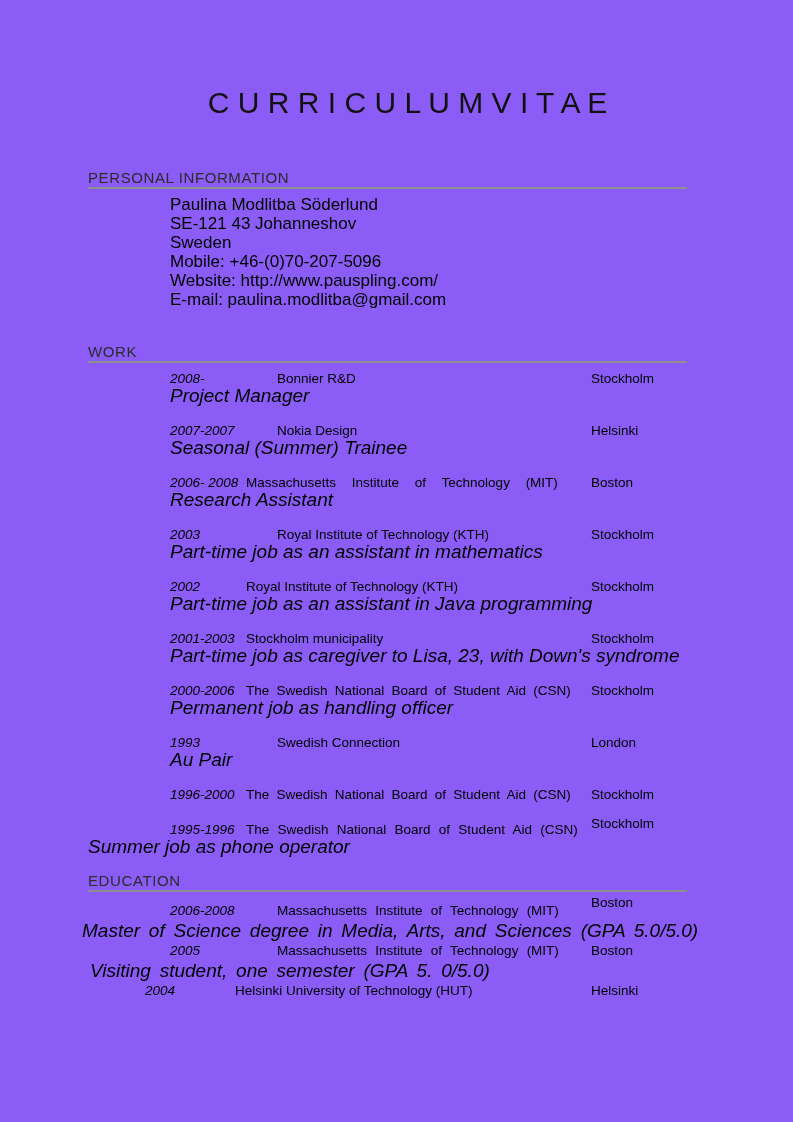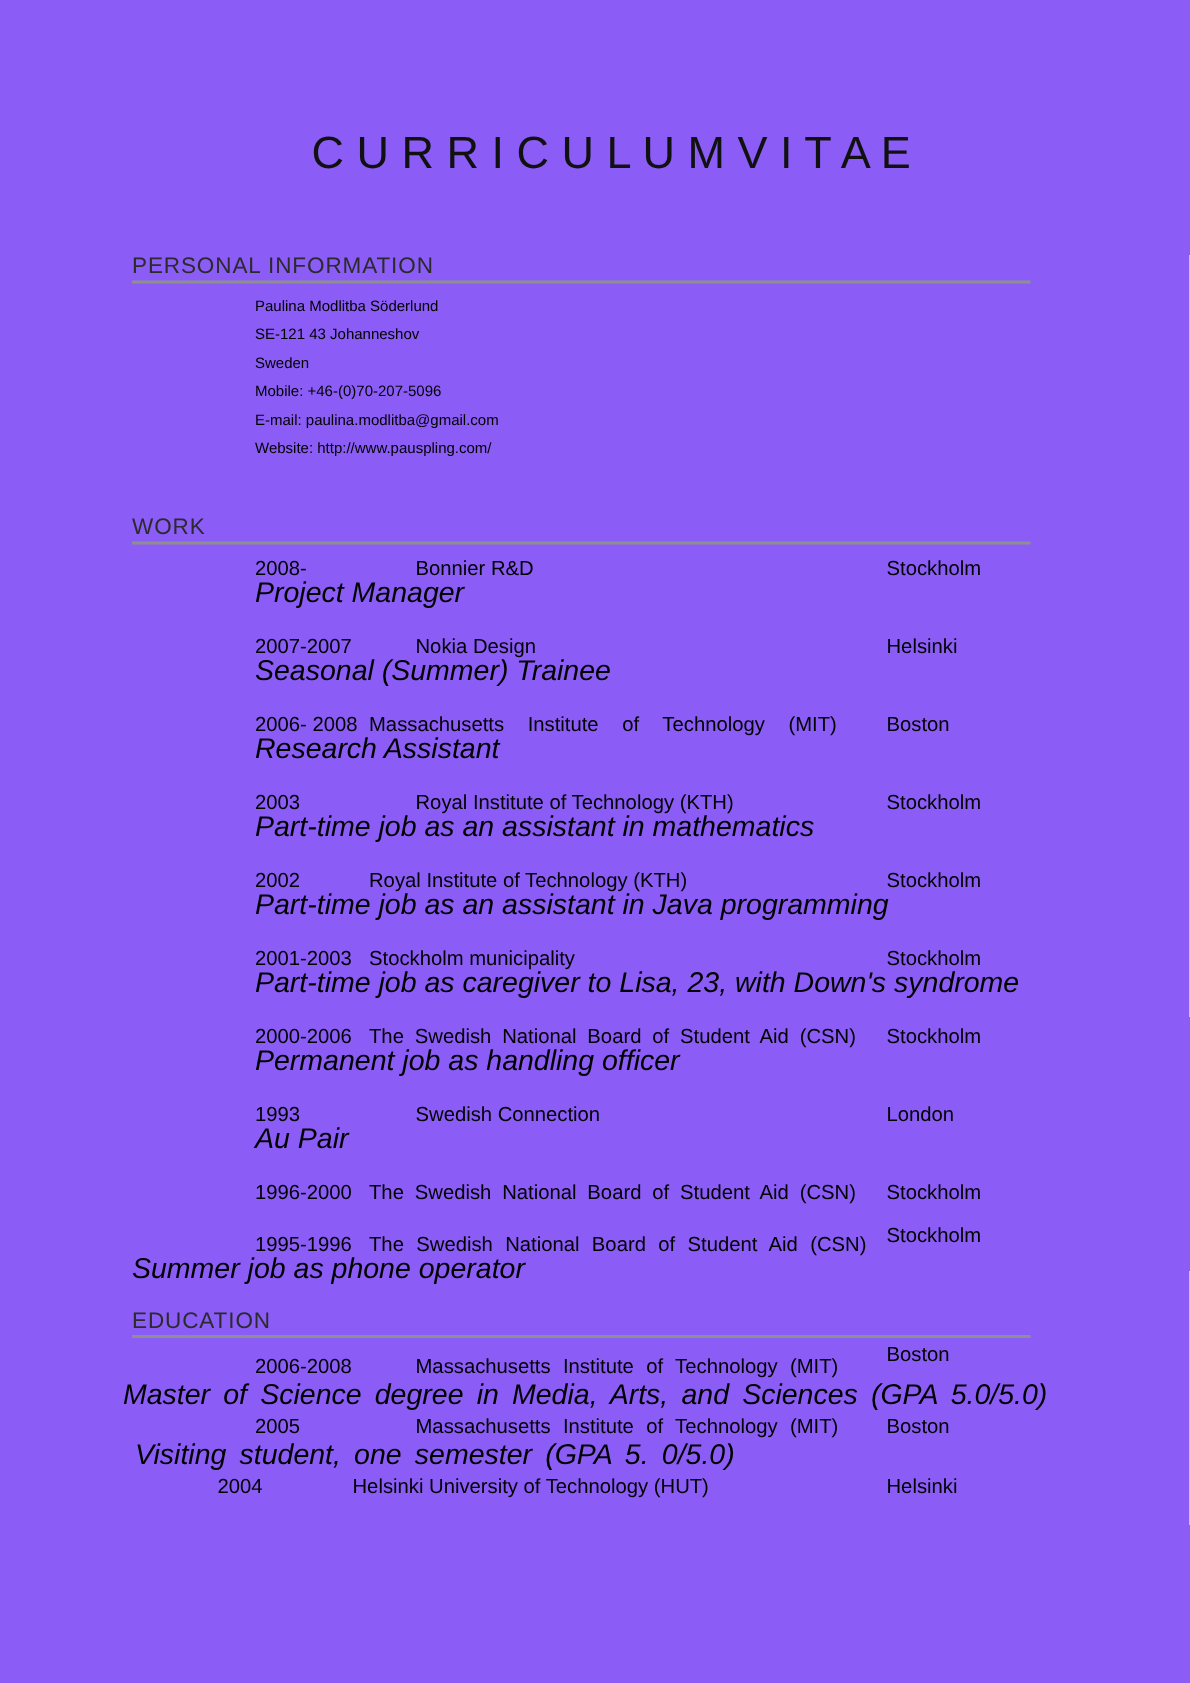--- a/index.html
+++ b/index.html
@@ -27,33 +27,33 @@
   .content { margin-left: 88px; width: 599px; }
   .sec-head {
     font-size: 15px;
     line-height: 16px;
     letter-spacing: 0.6px;
     color: #2b2b2b;
     font-weight: 400;
   }
   .rule { border: 0; border-top: 2px solid #8f8f8f; margin: 1px 0 0 0; }
   .sec-personal { margin-top: 50px; }
-  .pinfo { margin-top: 6px; padding-left: 82px; font-size: 10px; }
+  .pinfo { margin-top: 6px; padding-left: 82px; font-size: 17px; }
   .pinfo div { line-height: 19px; }
   .sec-work { margin-top: 35px; }
   .entries { margin-top: 7px; }
   .entry { margin-bottom: 18px; }
   .line1 {
     position: relative;
     padding-left: 82px;
     font-size: 13.5px;
     line-height: 17px;
     white-space: nowrap;
   }
-  .date { display: inline-block; width: 107px; }
+  .date { display: inline-block; width: 107px; font-style: italic; }
   .entry.n .date { width: 76px; }
   .city { position: absolute; left: 503px; top: 0; }
   .city.raised6 { top: -6px; }
   .city.raised8 { top: -8px; }
   .role, .degree {
     padding-left: 82px;
     font-size: 19px;
     line-height: 17px;
     font-style: italic;
     white-space: nowrap;
@@ -80,22 +80,22 @@
   <div class="content">
 
     <section class="sec-personal">
       <div class="sec-head">PERSONAL INFORMATION</div>
       <hr class="rule">
       <div class="pinfo">
         <div>Paulina Modlitba Söderlund</div>
         <div>SE-121 43 Johanneshov</div>
         <div>Sweden</div>
         <div>Mobile: +46-(0)70-207-5096</div>
+        <div>Website: http://www.pauspling.com/</div>
         <div>E-mail: paulina.modlitba@gmail.com</div>
-        <div>Website: http://www.pauspling.com/</div>
       </div>
     </section>
 
     <section class="sec-work">
       <div class="sec-head">WORK</div>
       <hr class="rule">
       <div class="entries">
 
         <div class="entry">
           <div class="line1">

